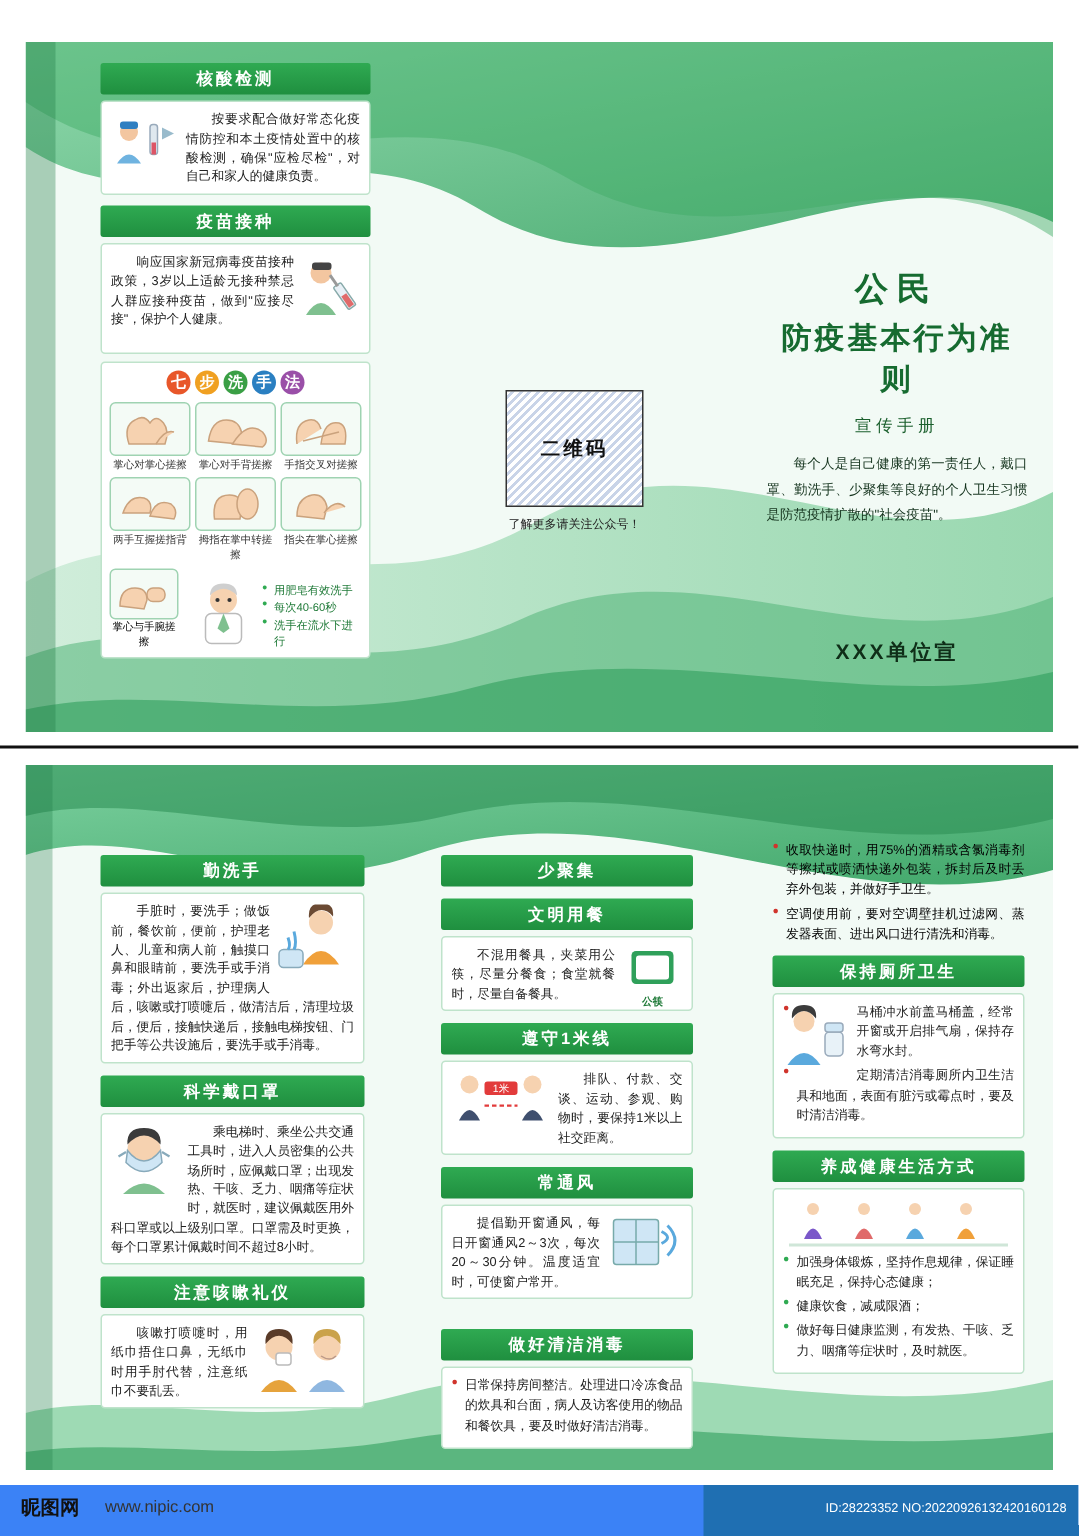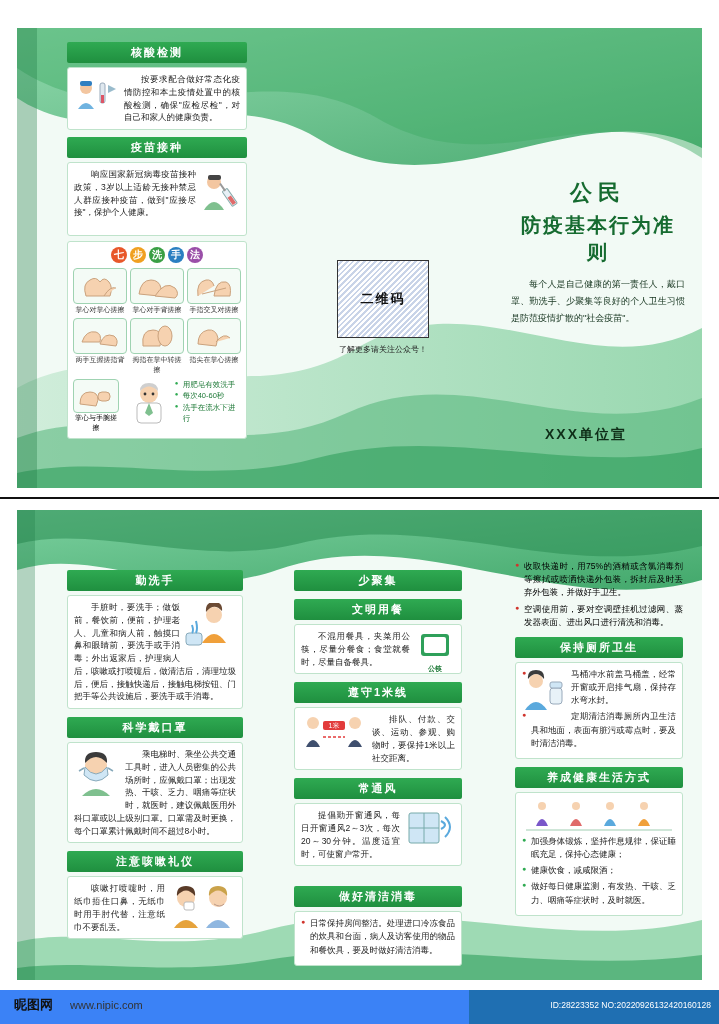--- a/index.html
+++ b/index.html
@@ -86,21 +86,21 @@
   .step { text-align: center; }
   .step .ic {
     width: 100%; height: 36px;
     border: 1px solid #9fd3b2; border-radius: 4px;
     background: #f4fbf6;
     display: flex; align-items: center; justify-content: center;
     overflow: hidden;
   }
   .step .lb { font-size: 7px; color: #333; margin-top: 1px; }
 
-  .steps-note { display: flex; gap: 6px; margin-top: 4px; align-items: flex-start; }
+  .steps-note { display: flex; gap: 6px; margin-top: 4px; align-items: flex-end; }
   .steps-note .left { width: 30%; }
   .steps-note .mid { width: 26%; text-align: center; }
   .steps-note ul { width: 44%; }
   .steps-note ul li {
     list-style: none; font-size: 7.5px; color: #1f7a38;
     padding-left: 8px; position: relative; line-height: 1.5;
   }
   .steps-note ul li::before {
     content: "●"; position: absolute; left: 0; top: 0; font-size: 6px; color: #2faa52;
   }
@@ -312,23 +312,24 @@
     <div class="col qr-wrap" style="left:280px; top:232px; width:140px;">
       <div class="qr">
         <span>二维码</span>
       </div>
       <div class="qr-cap">了解更多请关注公众号！</div>
     </div>
 
     <div class="col" style="left:462px; top:150px; width:206px;">
       <div class="cover-title1">公民</div>
       <div class="cover-title2">防疫基本行为准则</div>
+      <div class="cover-sub">宣传手册</div>
       <div class="cover-body">每个人是自己健康的第一责任人，戴口罩、勤洗手、少聚集等良好的个人卫生习惯是防范疫情扩散的"社会疫苗"。</div>
     </div>
-    <div class="col" style="left:450px; top:398px; width:206px;">
+    <div class="col" style="left:462px; top:398px; width:206px;">
       <div class="cover-org">XXX单位宣</div>
     </div>
   </div>
 
   <div class="divider"></div>
 
   <div class="brochure bottom">
     <svg class="bg-svg" viewBox="0 0 685 470" preserveAspectRatio="none">
       <defs>
         <linearGradient id="g3" x1="0" y1="0" x2="1" y2="1">

